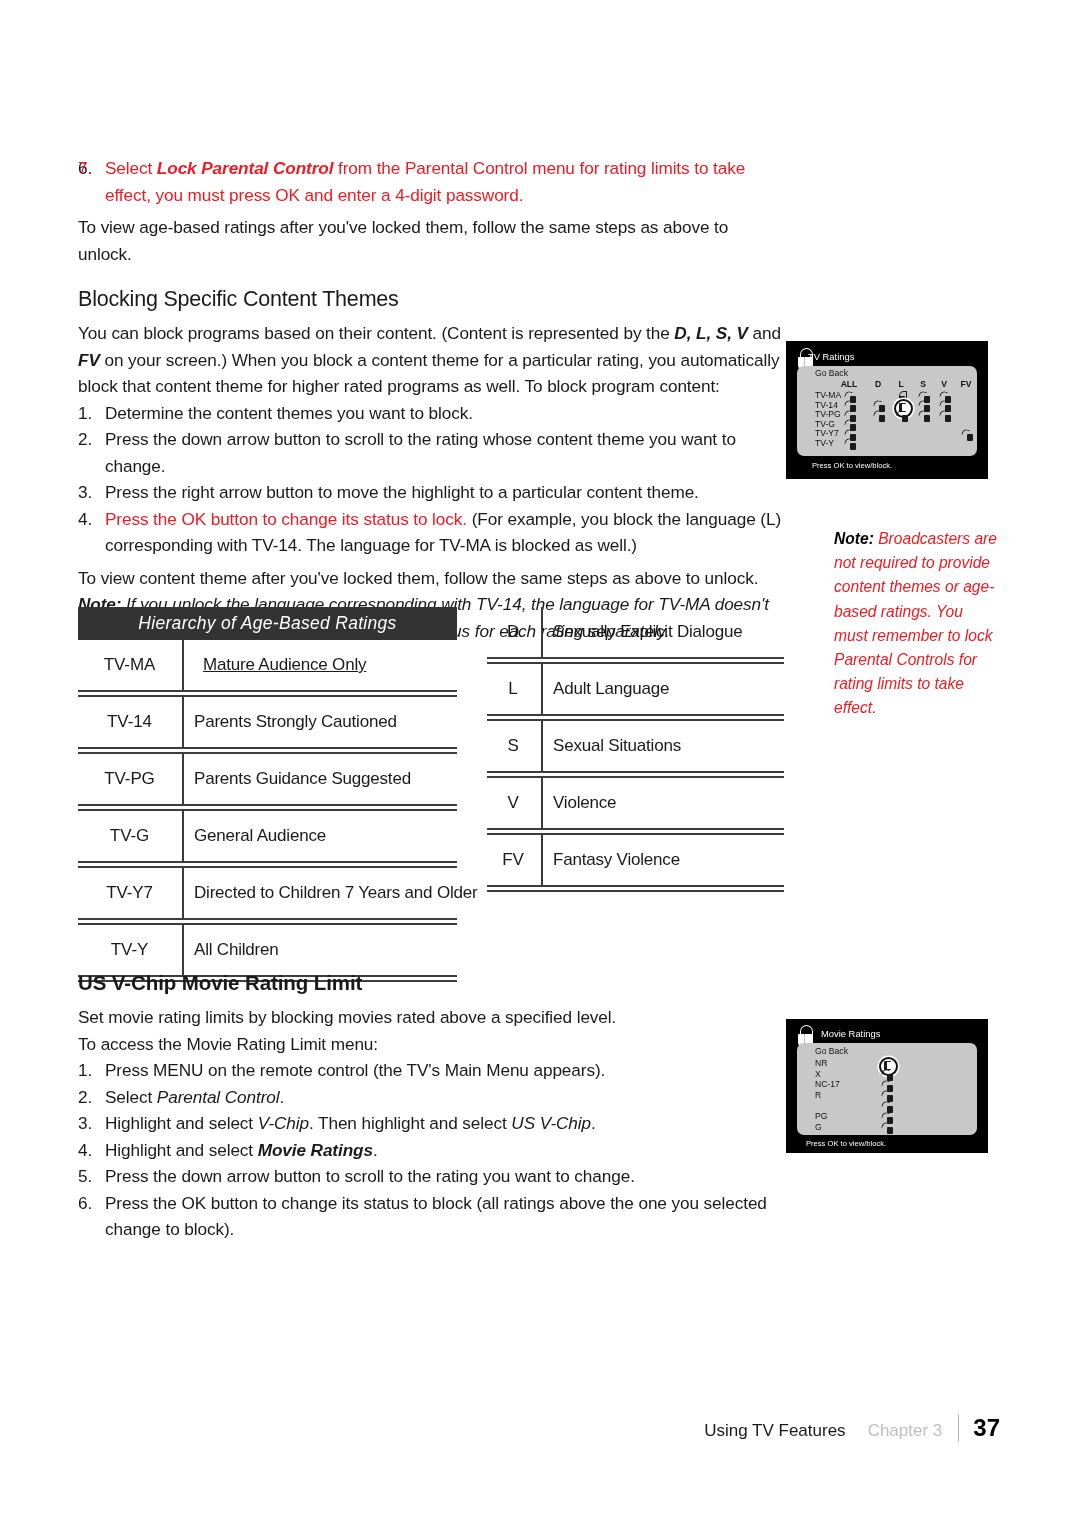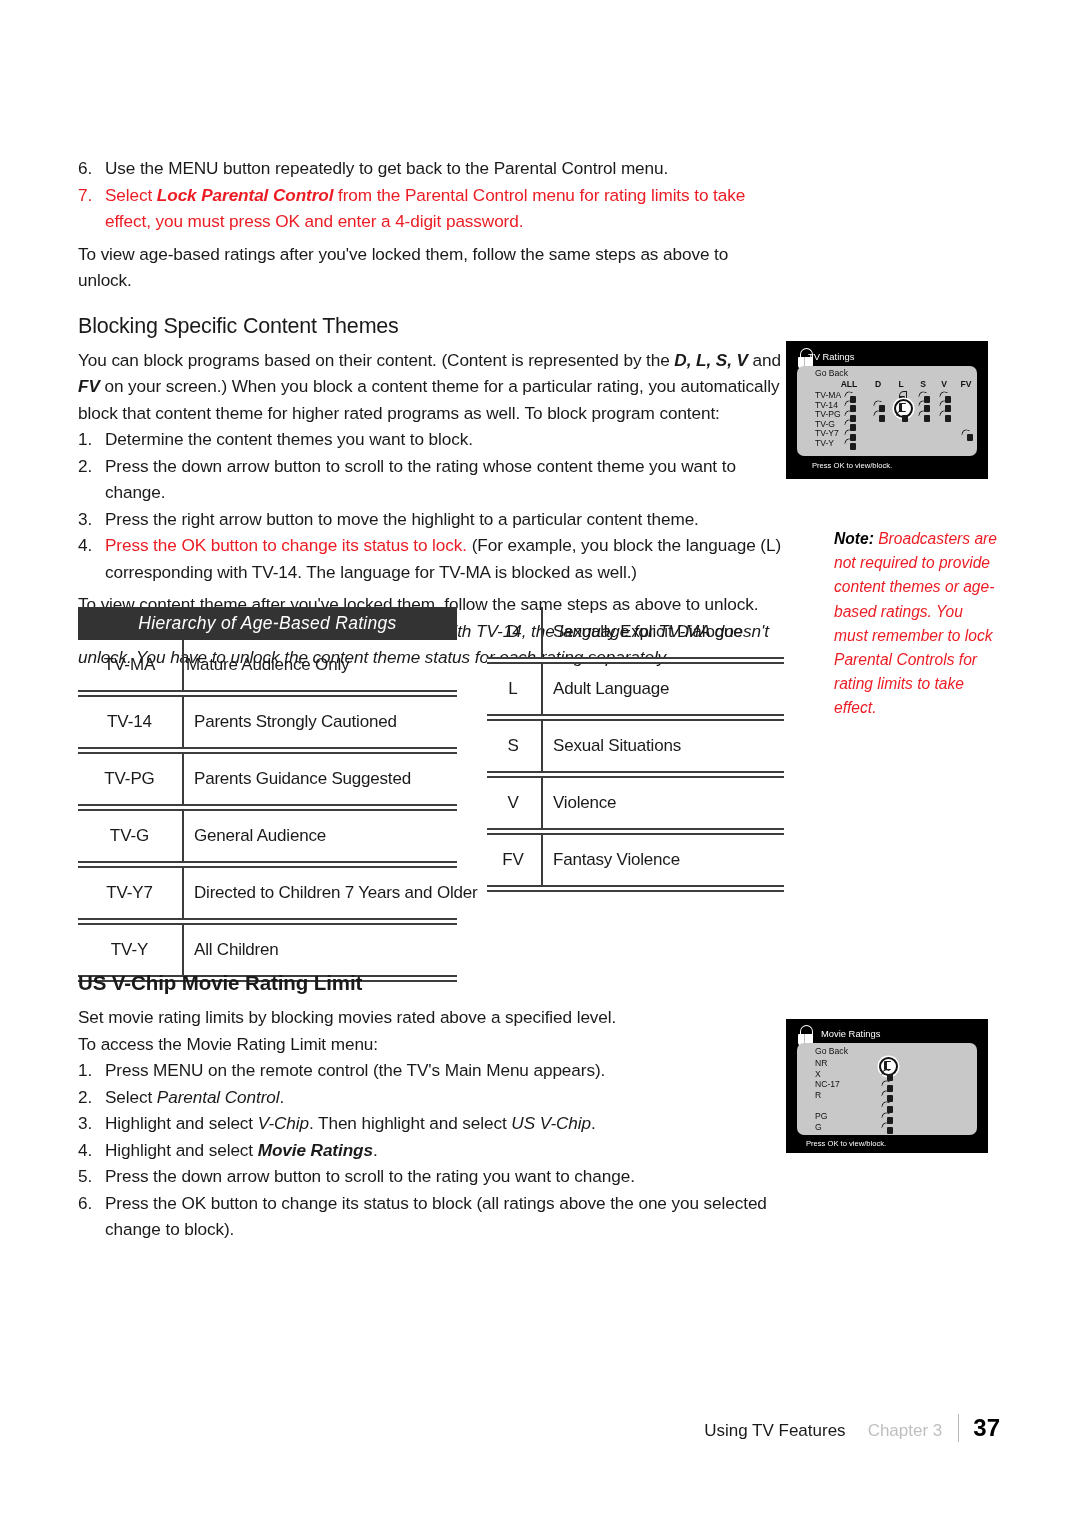--- a/index.html
+++ b/index.html
@@ -277,21 +277,21 @@
     color: #000000;
   }
 </style>
 </head>
 <body>
 
 <div class="page">
 
   <div class="col-main">
     <div id="slot-body-top">
-        <div class="numbered"><span class="num">6.</span><span>Use the MENU button repeatedly to get back to the Parental Control menu.</span></div>
+        <div class="numbered"><span class="num">6.</span></div>
         <div class="numbered red"><span class="num">7.</span><span>Select </span><span class="bi">Lock Parental Control</span><span> from the Parental Control menu for rating limits to take effect, you must press OK and enter a 4-digit password.</span></div>
       </div>
 
     <div class="gap-s"></div>
     <p class="para">To view age-based ratings after you've locked them, follow the same steps as above to unlock.</p>
 
     <div class="gap-l"></div>
     <h2 class="sub">Blocking Specific Content Themes</h2>
 
     <div class="gap-s"></div>
@@ -458,21 +458,21 @@
       </div>
     <div class="osd-foot" style="left:20px; top:120px;">Press OK to view/block.</div>
   </div>
 
   <div class="rtable" id="tbl-age" style="left:78px; top:607px; width:379px;">
     <div class="rt-head">Hierarchy of Age-Based Ratings</div>
     <div class="rt-body" id="tbl-age-body">
         <div class="rt-row" style="height: 50px;">
           <div class="cell-a" style="width:103px;height:50px;line-height:50px;">TV-MA</div>
           <div class="vdiv" style="left:104px;height:50px;"></div>
-          <div class="cell-b" style="left:108px;height:64px;line-height:50px;">Mature Audience Only</div>
+          <div class="cell-b" style="left:125px;height:64px;line-height:50px;text-decoration:underline;">Mature Audience Only</div>
         </div>
         <div class="rt-sep"></div>
         <div class="rt-row" style="height: 50px;">
           <div class="cell-a" style="width:103px;height:50px;line-height:50px;">TV-14</div>
           <div class="vdiv" style="left:104px;height:50px;"></div>
           <div class="cell-b" style="left:116px;height:50px;line-height:50px;">Parents Strongly Cautioned</div>
         </div>
         <div class="rt-sep"></div>
         <div class="rt-row" style="height: 50px;">
           <div class="cell-a" style="width:103px;height:50px;line-height:50px;">TV-PG</div>

